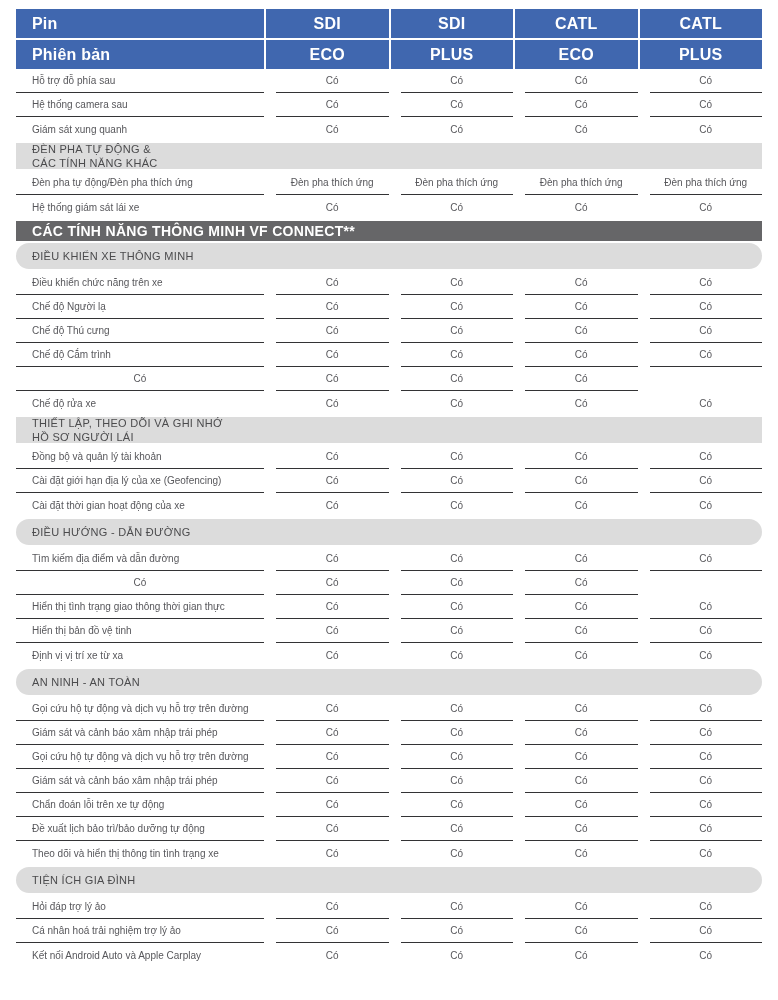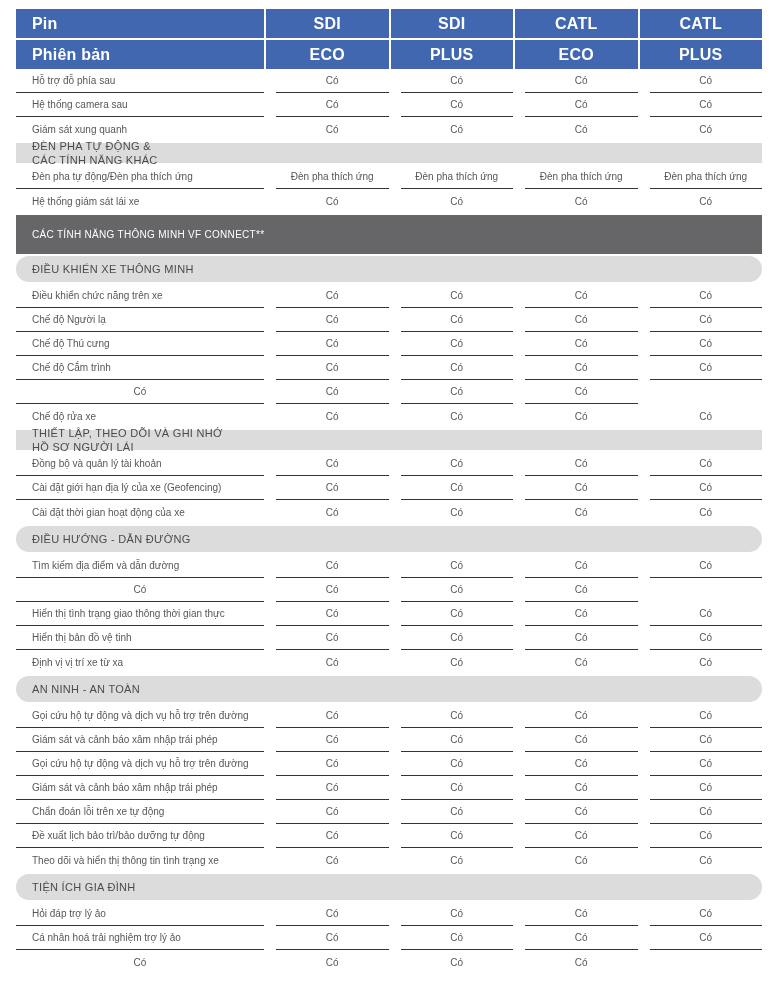--- a/index.html
+++ b/index.html
@@ -61,30 +61,30 @@
     color: #4b4b4d;
     font-size: 11px;
     letter-spacing: 0.3px;
     padding: 0 0 0 16px;
     margin: 2px 0;
     display: flex;
     flex-direction: column;
     justify-content: center;
   }
   .section-header.single { height: 26px; border-radius: 13px; }
-  .section-header.multi  { height: 20px; }
+  .section-header.multi  { height: 26px; }
   .section-header .line { line-height: 14px; }
 
   .dark-header {
     background: #666668;
     color: #ffffff;
-    font-weight: normal;
-    font-size: 10px;
+    font-weight: bold;
+    font-size: 14px;
     letter-spacing: 0.3px;
-    height: 39px;
+    height: 20px;
     margin-top: 2px;
     display: flex;
     align-items: center;
     padding-left: 16px;
   }
 </style>
 </head>
 <body>
 
 <div class="page">
@@ -325,20 +325,21 @@
           <div class="cell val">Có</div>
         </div>
         <div class="row">
     <div class="cell label">Cá nhân hoá trải nghiệm trợ lý ảo</div>
   <div class="cell val">Có</div>
           <div class="cell val">Có</div>
           <div class="cell val">Có</div>
           <div class="cell val">Có</div>
         </div>
         <div class="row">
+    <div class="cell label">Kết nối Android Auto và Apple Carplay</div>
   <div class="cell val">Có</div>
           <div class="cell val">Có</div>
           <div class="cell val">Có</div>
           <div class="cell val">Có</div>
         </div>
       </div>
     </div>
 
 </div>
 

